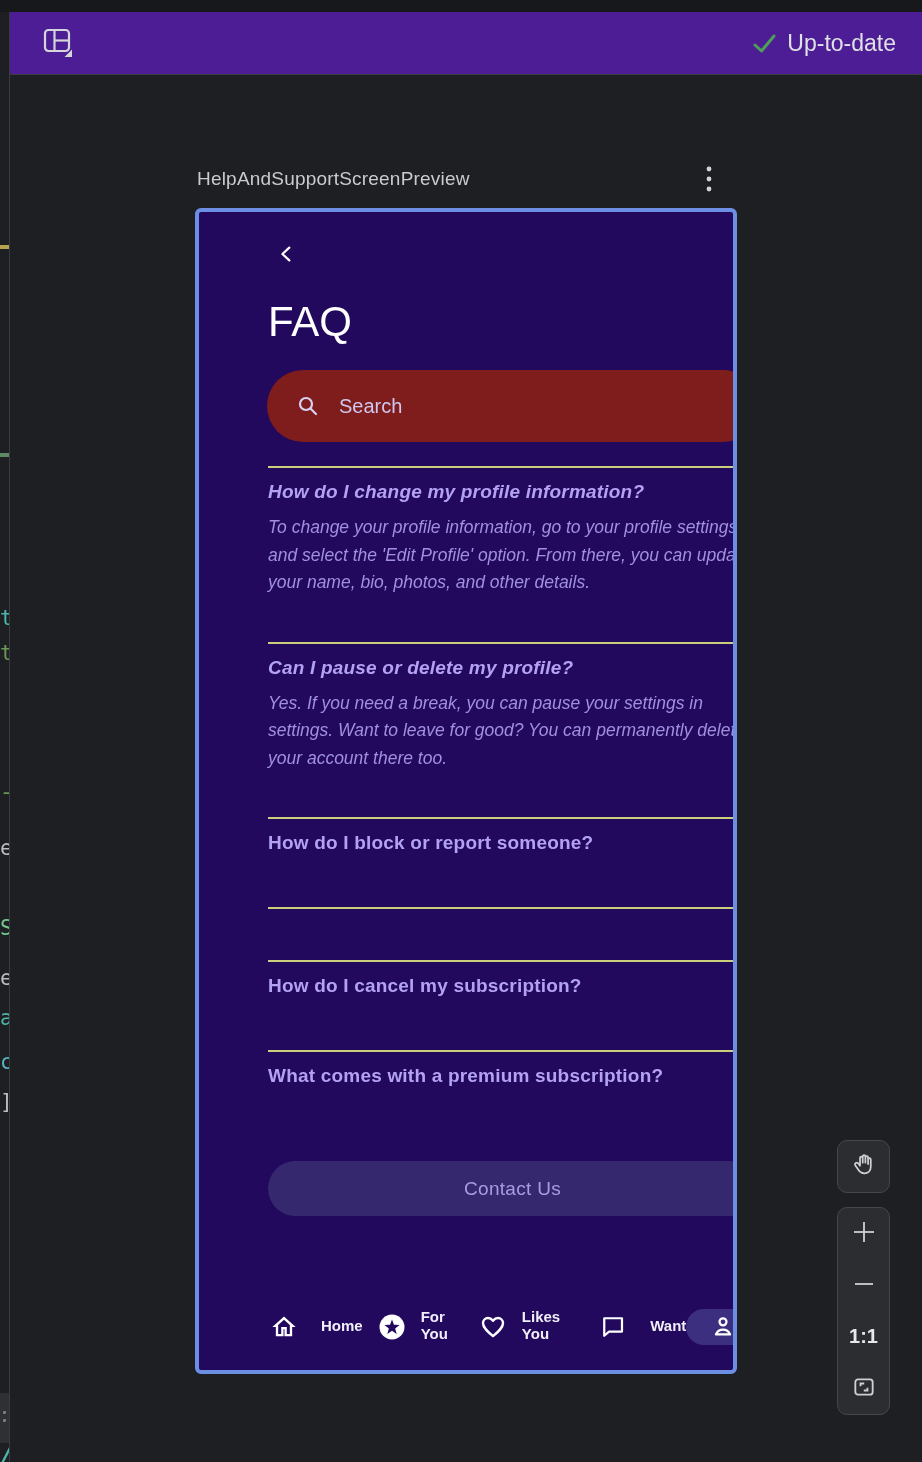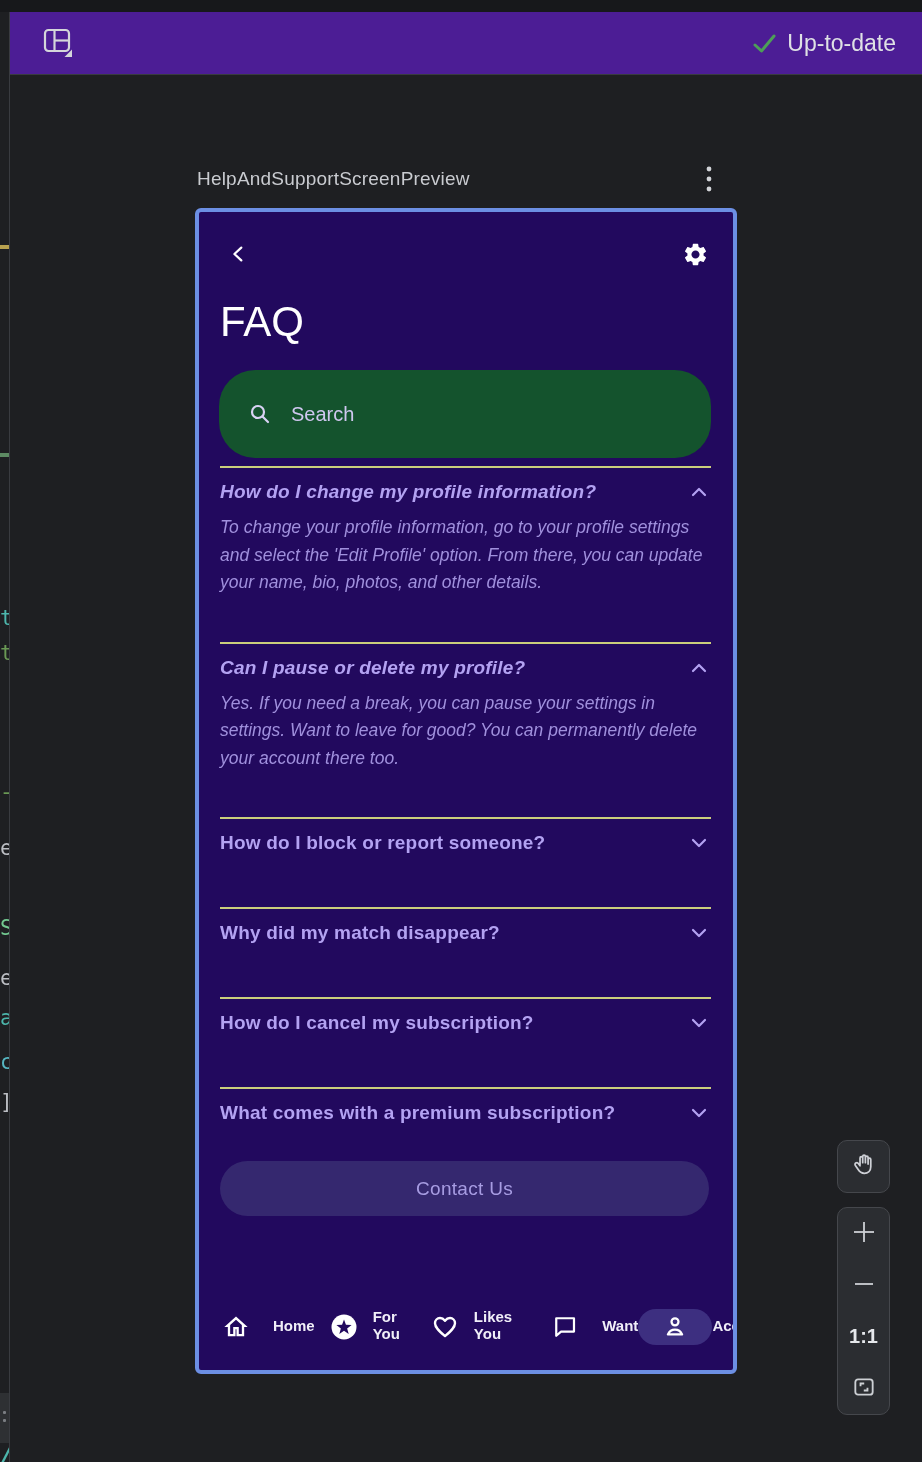--- a/index.html
+++ b/index.html
@@ -25,30 +25,30 @@
   .rail-scroll { position:absolute; left:0; top:1381px; width:9px; height:50px; background:#2e3033; }
   .rail-scroll .dot { position:absolute; left:3px; width:3px; height:3px; background:#7a7d82; border-radius:1px; }
 
   .preview-title { position:absolute; left:197px; top:168px; font-size:19px; color:#c9cbd0; letter-spacing:.2px; }
   .kebab-btn { position:absolute; left:694px; top:162px; width:30px; height:38px; background:transparent; border:none;
                display:flex; align-items:center; justify-content:center; cursor:pointer; }
 
   
   .frame { position:absolute; left:195px; top:208px; width:542px; height:1166px;
            border:4px solid #6c8fe4; border-radius:6px; background:#22095e; overflow:hidden; }
-  .frame-inner { position:relative; width:534px; height:1158px; }
+  .frame-inner { position:relative; width:534px; height:1158px;margin-left:48px; }
 
   .back-btn { position:absolute; left:22px; top:25px; width:36px; height:36px; background:transparent; border:none;
               display:flex; align-items:center; justify-content:center; cursor:pointer; }
   .gear-btn { position:absolute; right:20px; top:26px; width:36px; height:36px; background:transparent; border:none;
               display:flex; align-items:center; justify-content:center; cursor:pointer; }
   .screen-title { position:absolute; left:21px; top:84px; font-size:42px; line-height:52px; font-weight:400; color:#ffffff; }
 
-  .search-pill { position:absolute; left:20px; top:158px; width:492px; height:88px; border-radius:36px;
-                 background:#14532d; display:flex; align-items:center; padding-left:28px; gap:18px; }
+  .search-pill { position:absolute; left:20px; top:158px; width:492px; height:72px; border-radius:36px;
+                 background:#7f1d1d; display:flex; align-items:center; padding-left:28px; gap:18px; }
   .search-pill input { background:transparent; border:none; outline:none; color:#e4ddf8; font-size:20px;
                        font-family:"Liberation Sans", sans-serif; width:360px; }
   .search-pill input::placeholder { color:#cfc7ef; opacity:1; }
 
   .faq-list { position:absolute; left:0; top:254px; width:534px; height:657px; overflow:hidden; }
   .divider { height:2px; background:#ccce7c; margin:0 22px 0 21px; }
   .q-row { display:flex; align-items:center; margin:11px 26px 0 21px; cursor:pointer; }
   .q-text { flex:1; font-size:19px; line-height:26px; font-weight:700; color:#b3a2f2; letter-spacing:.2px; }
   .answer { margin:9px 18px 0 21px; font-size:17.5px; line-height:27.5px; color:#a090dd; }
   .faq-item.expanded { padding-bottom:45px;font-style:italic; }
@@ -196,28 +196,20 @@
             <span style="display:flex;">
               <svg width="16" height="10" viewBox="0 0 16 10">
                   <polyline points="2,2 8,8 14,2" fill="none" stroke="#b3a2f2" stroke-width="2.2" stroke-linecap="round" stroke-linejoin="round"></polyline>
                 </svg>
             </span>
           </div>
         </div>
 
         <div class="faq-item collapsed">
           <div class="divider"></div>
-          <div class="q-row">
-            <span class="q-text">Why did my match disappear?</span>
-            <span style="display:flex;">
-              <svg width="16" height="10" viewBox="0 0 16 10">
-                  <polyline points="2,2 8,8 14,2" fill="none" stroke="#b3a2f2" stroke-width="2.2" stroke-linecap="round" stroke-linejoin="round"></polyline>
-                </svg>
-            </span>
-          </div>
         </div>
 
         <div class="faq-item collapsed">
           <div class="divider"></div>
           <div class="q-row">
             <span class="q-text">How do I cancel my subscription?</span>
             <span style="display:flex;">
               <svg width="16" height="10" viewBox="0 0 16 10">
                   <polyline points="2,2 8,8 14,2" fill="none" stroke="#b3a2f2" stroke-width="2.2" stroke-linecap="round" stroke-linejoin="round"></polyline>
                 </svg>

